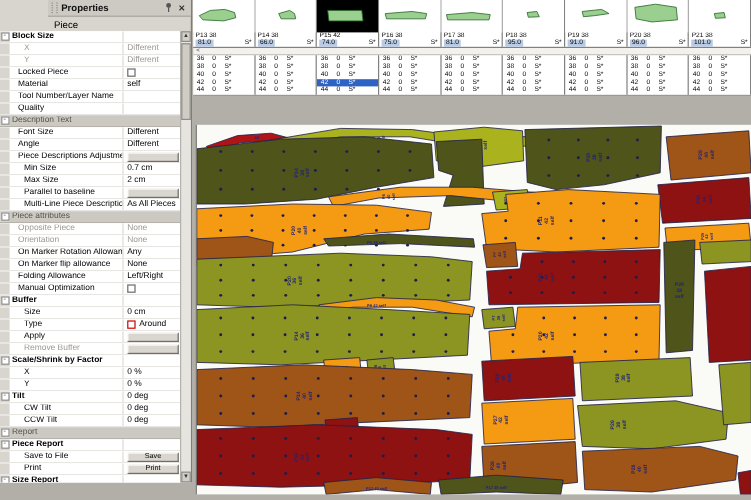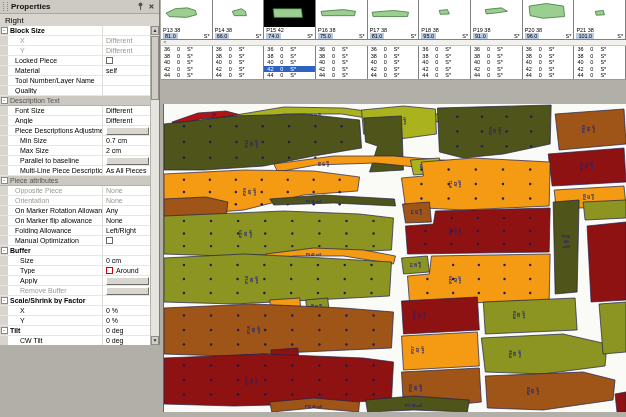--- a/index.html
+++ b/index.html
@@ -1,20 +1,20 @@
 <!DOCTYPE html>
 <html><head>
 <meta charset="utf-8">
 <style>
   html,body{margin:0;padding:0}
   body{width:626px;height:417px;position:relative;overflow:hidden;
        background:#b2afa9;font-family:"Liberation Sans",sans-serif;}
   
-  .props{position:absolute;left:0;top:0;width:160px;height:345px;background:#d8d5ce;
-         border-right:1px solid #7f7d78;box-sizing:border-box;}
+  .props{position:absolute;left:0;top:0;width:160px;height:402px;background:#d8d5ce;
+         border-right:1px solid #7f7d78;box-sizing:border-box;padding-left:40px;}
   .ptitle{height:13px;background:#cdcac3;border-bottom:1px solid #a9a6a0;display:flex;
           align-items:center;padding:0 3px;font-size:8px;font-weight:bold;color:#111;}
   .ptitle .grip{width:3px;height:9px;border-left:1px dotted #8a8a8a;border-right:1px dotted #8a8a8a;margin-right:3px;}
   .ptitle .sp{flex:1}
   .ptitle .ticon{width:9px;height:9px;display:flex;align-items:center;justify-content:center;
                  font-size:7px;color:#333;margin-left:2px;}
   .psub{height:13px;display:flex;align-items:center;padding-left:5px;font-size:8px;color:#000;}
   .pgrid{position:absolute;left:0;right:9px;top:26px;bottom:0;background:#fff;overflow:hidden;}
   .prow{display:flex;align-items:center;height:10px;border-bottom:1px solid #e7e6e3;
         background:#fff;font-size:7px;color:#000;overflow:hidden;box-sizing:border-box;}
@@ -76,21 +76,21 @@
     <span>Properties</span>
     <span class="sp"></span>
     <span class="ticon">
       <svg width="7" height="9" viewBox="0 0 7 9">
           <circle cx="3.5" cy="2.5" r="2" fill="#555"></circle>
           <rect x="3" y="4" width="1" height="4" fill="#555"></rect>
         </svg>
     </span>
     <span class="ticon">✕</span>
   </div>
-  <div class="psub">Right</div>
+  <div class="psub">Piece</div>
   <div class="pgrid">
       <div class="prow grp">
         <span class="gut">
           <span class="exp">-</span>
         </span>
         <span class="lbl" style="padding-left: 2px;">Block Size</span>
         <span class="val"></span>
       </div>
       <div class="prow item">
         <span class="gut"></span>

